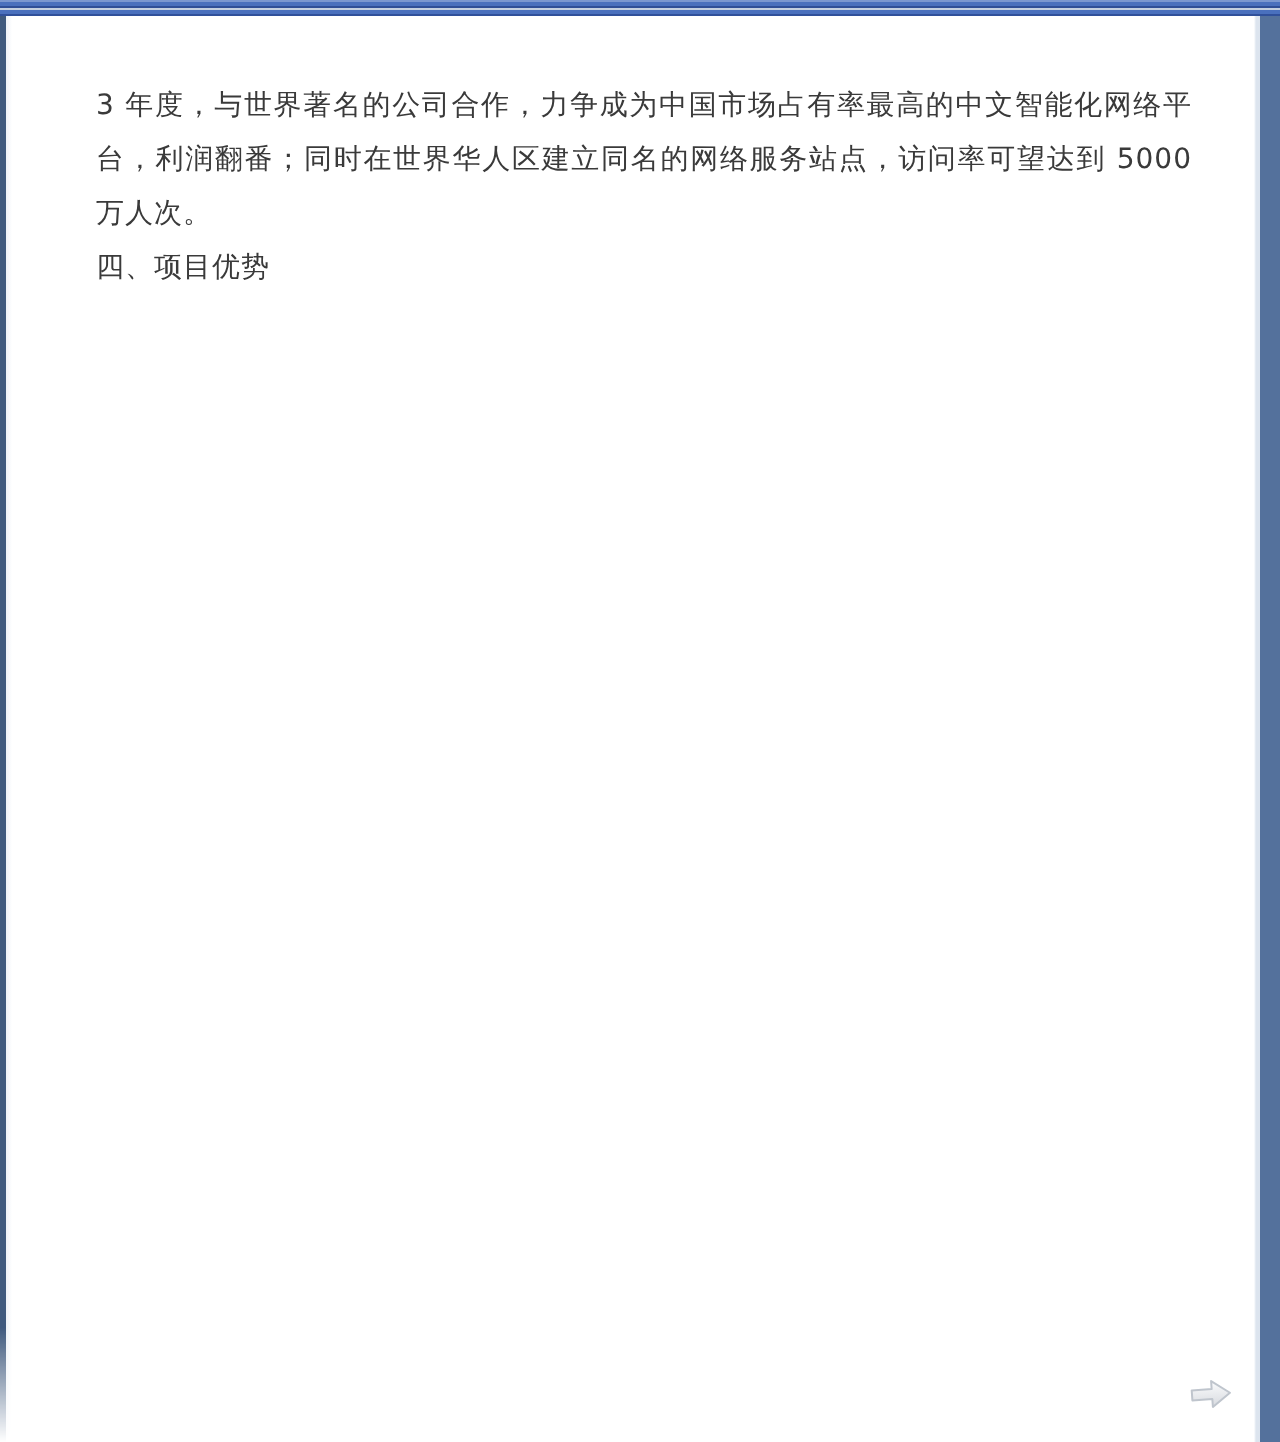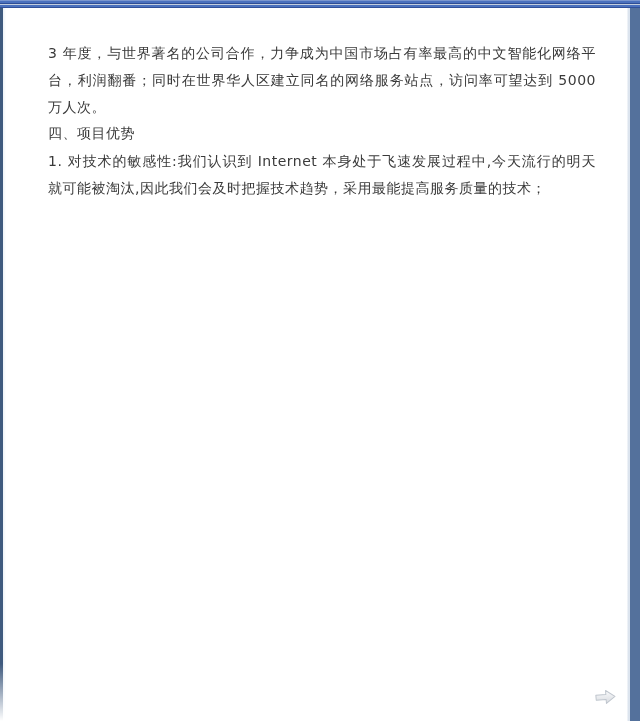--- a/index.html
+++ b/index.html
@@ -49,21 +49,21 @@
     line-height: 27px;
     letter-spacing: 0.5px;
     text-align: justify;
     z-index: 1;
   }
   .content p, .content .heading {
     margin: 0;
     padding: 0;
   }
   .b0 { margin-top: 7px;  }
-  .b1 { margin-top: 53px; font-family: Liberation Mono, monospace; }
+  .b1 { margin-top: 53px; }
   .b2 { margin-top: 35px; }
   .b3 { margin-top: 15px; }
   .b4 { margin-top: 4px;  }
   .b5 { margin-top: 12px; }
   .b6 { margin-top: 33px; }
   .b7 { margin-top: 31px; }
   
   .next-arrow {
     position: absolute;
     right: 23px;
@@ -79,21 +79,20 @@
 </head>
 <body>
 
 <div class="border-top"></div>
 <div class="border-right"></div>
 <div class="border-left"></div>
 
 <div class="content">
   <p class="b0">3 年度，与世界著名的公司合作，力争成为中国市场占有率最高的中文智能化网络平台，利润翻番；同时在世界华人区建立同名的网络服务站点，访问率可望达到 5000 万人次。</p>
   <div class="heading b1">四、项目优势</div>
-  <p class="b5">1. 对技术的敏感性:我们认识到 Internet 本身处于飞速发展过程中,今天流行的明天就可能被淘汰,因此我们会及时把握技术趋势，采用最能提高服务质量的技术；</p>
 </div>
 
 <div class="next-arrow" title="">
   <svg viewBox="0 0 22 18" xmlns="http://www.w3.org/2000/svg">
     <defs>
       <linearGradient id="arrowFill" x1="0" y1="0" x2="0" y2="1">
         <stop offset="0" stop-color="#fbfcfd"></stop>
         <stop offset="1" stop-color="#d7dadf"></stop>
       </linearGradient>
     </defs>

